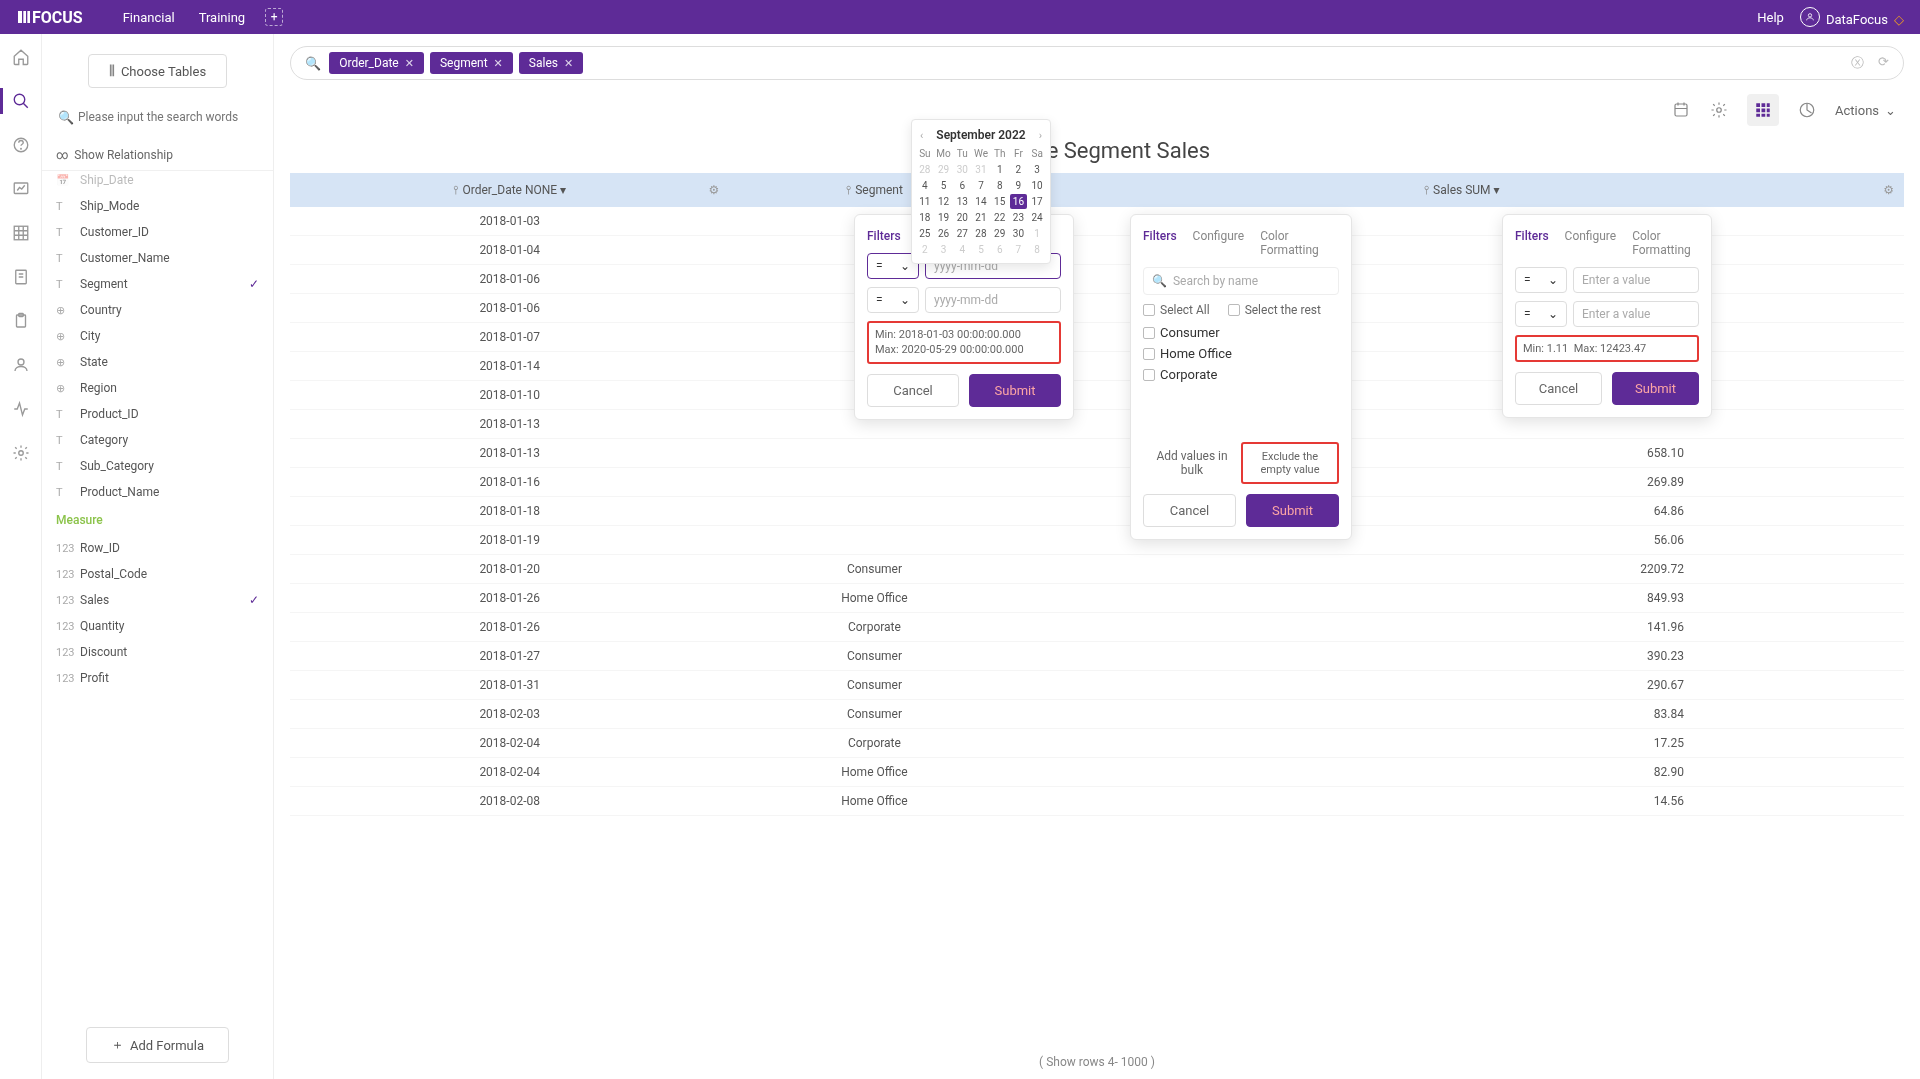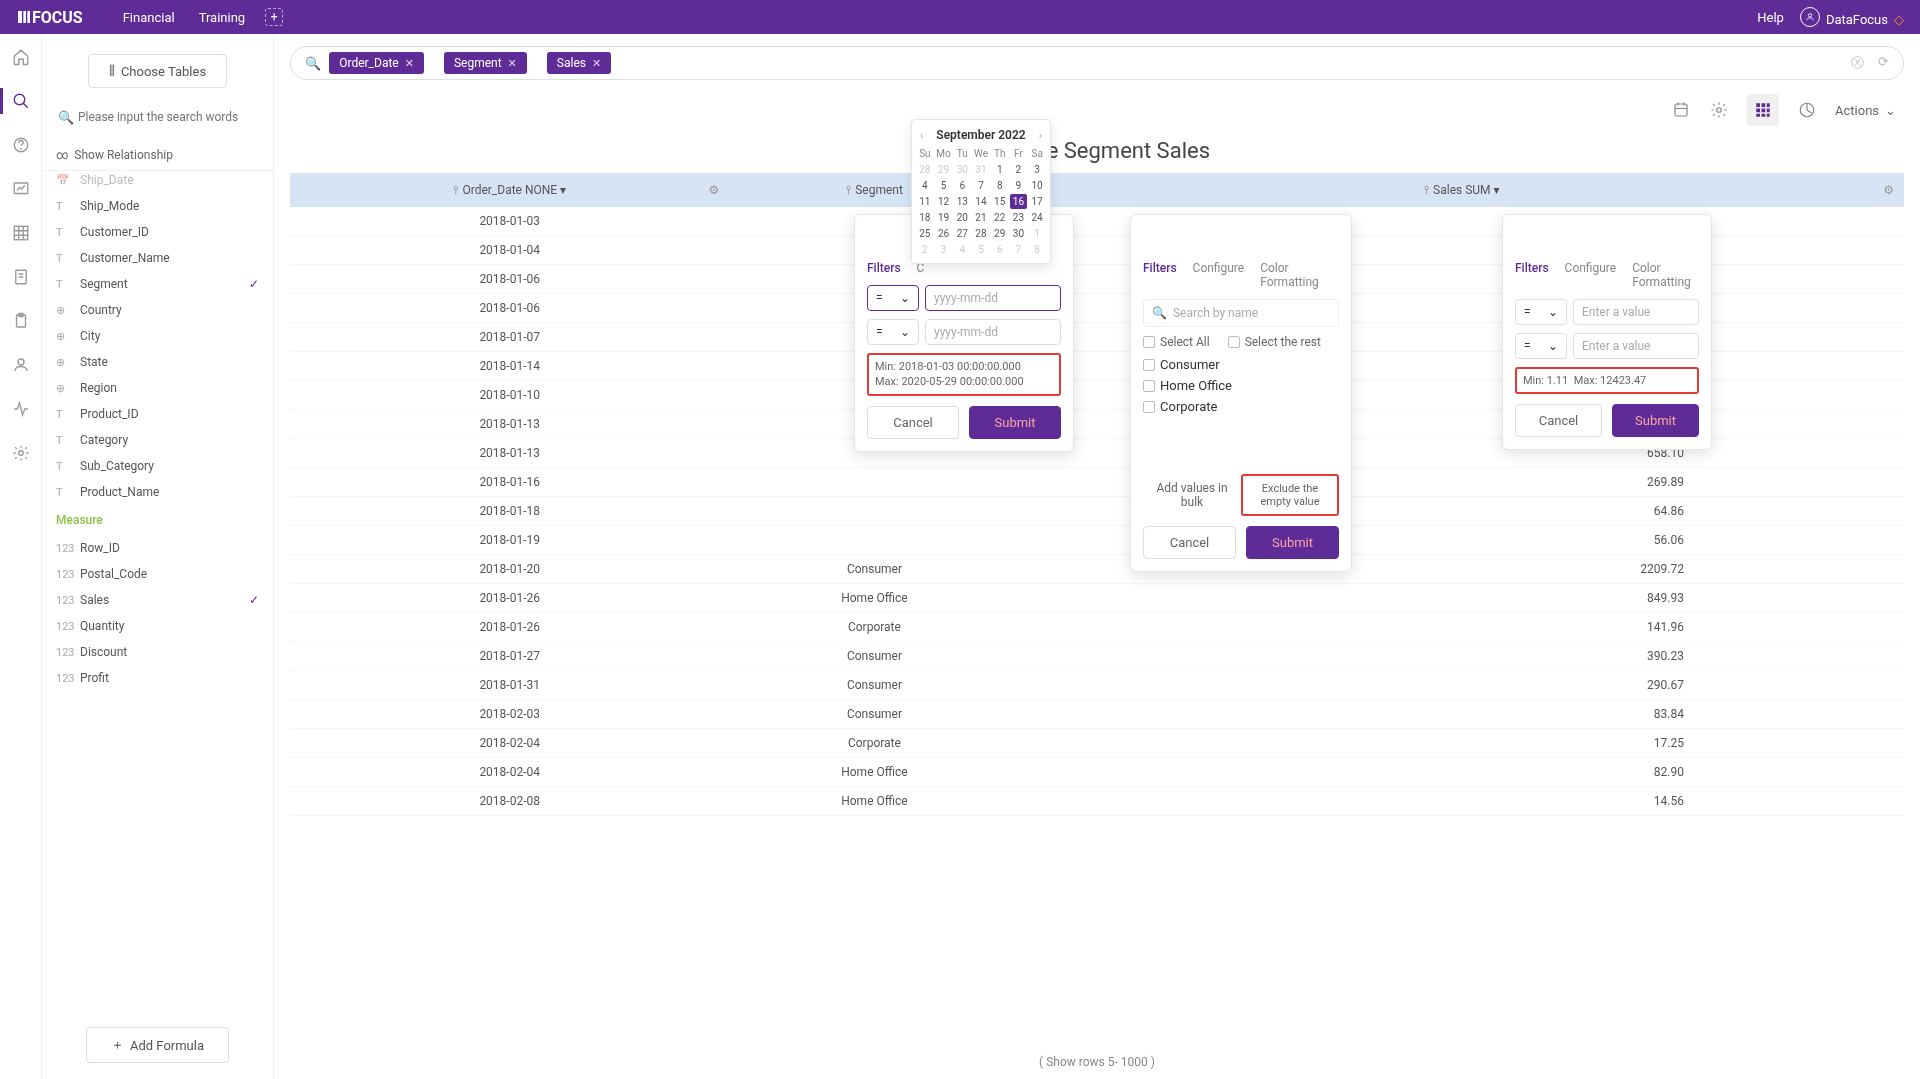--- a/index.html
+++ b/index.html
@@ -65,21 +65,21 @@
 .data-table tbody td:nth-child(2) { text-align: center; }
 .data-table tbody td:nth-child(3) { text-align: right; padding-right: 220px; }
 .footer-rows { text-align: center; padding: 10px; color: #888; font-size: 12px; }
 
 
 .popover { position: absolute; background: #fff; border: 1px solid #e5e5e5; border-radius: 6px; box-shadow: 0 4px 16px rgba(0,0,0,0.12); z-index: 10; }
 .date-pop { top: 180px; left: 580px; width: 220px; padding: 14px 12px 12px; }
 .seg-pop { top: 180px; left: 856px; width: 222px; padding: 14px 12px 12px; }
 .sales-pop { top: 180px; left: 1228px; width: 210px; padding: 14px 12px 12px; }
 .pop-tabs { display: flex; gap: 16px; font-size: 12px; margin-bottom: 10px; }
-.pop-tab { color: #888; cursor: pointer; margin-top: 32px; }
+.pop-tab { color: #888; cursor: pointer; }
 .pop-tab.active { color: #5e2b97; font-weight: 500; }
 .op-row { display: flex; gap: 6px; margin-bottom: 8px; }
 .op-sel { border: 1px solid #ddd; border-radius: 4px; padding: 5px 8px; font-size: 12px; width: 52px; display: flex; justify-content: space-between; align-items: center; }
 .op-sel.hl { border-color: #5e2b97; }
 .op-inp { flex: 1; border: 1px solid #ddd; border-radius: 4px; padding: 5px 8px; font-size: 12px; color: #aaa; }
 .op-inp.hl { border-color: #5e2b97; }
 .minmax { border: 2px solid #e53935; border-radius: 3px; padding: 4px 6px; font-size: 11px; color: #666; line-height: 1.4; margin: 6px 0 10px; }
 .btn-row { display: flex; gap: 10px; }
 .btn { flex: 1; padding: 8px 0; border-radius: 4px; font-size: 13px; text-align: center; cursor: pointer; border: 1px solid #ddd; background: #fff; color: #666; }
 .btn.primary { background: #5e2b97; color: #fca5a5; border-color: #5e2b97; }
@@ -298,21 +298,21 @@
       </div>
     <div class="add-formula">
       <span>＋</span>
       <span>Add Formula</span>
     </div>
   </div>
 
   <div class="main">
     <div class="search-bar">
       <span class="sicon2">🔍</span>
-      <div id="pills" style="display: flex; gap: 20px;">
+      <div id="pills" style="display: flex; gap: 6px;">
           <div class="pill">
             <span>Order_Date</span>
             <span class="x">✕</span>
           </div>
           <div class="pill">
             <span>Segment</span>
             <span class="x">✕</span>
           </div>
           <div class="pill">
             <span>Sales</span>
@@ -473,21 +473,21 @@
               <td>82.90</td>
             </tr>
             <tr>
               <td>2018-02-08</td>
               <td>Home Office</td>
               <td>14.56</td>
             </tr>
           </tbody>
       </table>
     </div>
-    <div class="footer-rows">( Show rows 5- 1000 )</div>
+    <div class="footer-rows">( Show rows 4- 1000 )</div>
 
     <div class="calendar">
       <div class="cal-hdr">
         <span class="cal-arrow">‹</span>
         <span class="cal-title">September 2022</span>
         <span class="cal-arrow">›</span>
       </div>
       <div class="cal-grid" id="cal-grid">
           <div class="cal-dow">Su</div>
           <div class="cal-dow">Mo</div>

